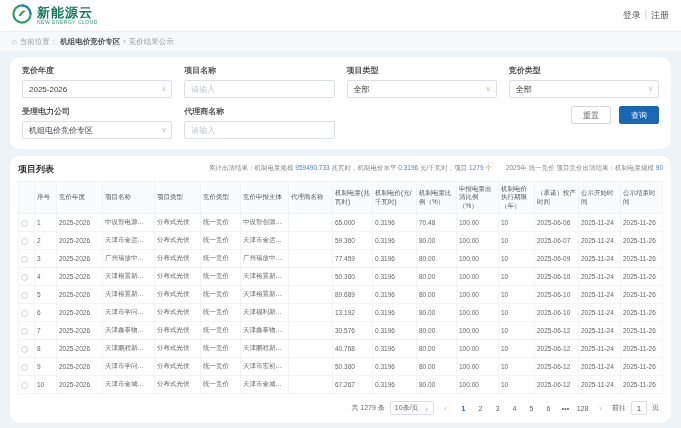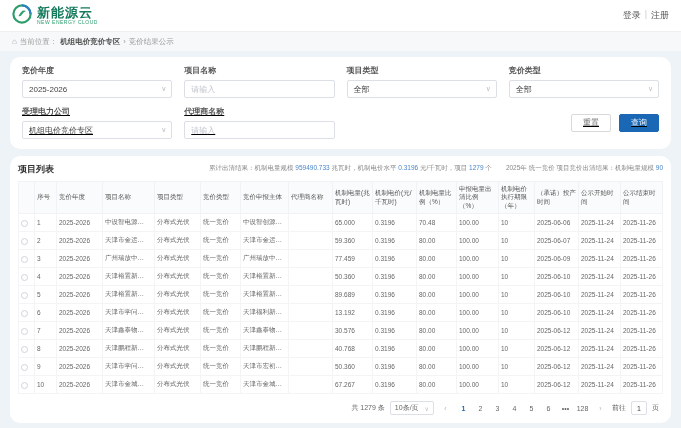--- a/index.html
+++ b/index.html
@@ -30,21 +30,21 @@
   .card { background:#fff; border-radius:10px; }
   .filter-card { padding:8px 12px 10px; margin-bottom:7px; }
   .frow { display:flex; gap:12px; margin-bottom:8px; }
   .field { width:calc((100% - 36px)/4); }
   .flabel { font-size:8px; color:#555; font-weight:bold; margin-bottom:4px; }
   .control { position:relative; height:18px; border:1px solid #dcdfe6; border-radius:2px; background:#fff;
              display:flex; align-items:center; padding:0 6px; font-size:8px; color:#444; }
   .control .arrow { position:absolute; right:5px; color:#b7bcc4; font-size:7px; }
   .control input { border:none; outline:none; width:100%; font-size:8px; color:#444; font-family:inherit; background:transparent; }
   .control input::placeholder { color:#c0c4cc; }
-  .frow2 { display:flex; gap:12px; align-items:center; margin-bottom:0;text-decoration:underline; }
+  .frow2 { display:flex; gap:12px; align-items:flex-start; margin-bottom:0; }
   .btns { margin-left:auto; display:flex; gap:8px; }
   .btn { height:18px; min-width:40px; padding:0 10px; border-radius:2px; font-size:8px; display:flex; align-items:center; justify-content:center; cursor:pointer; }
   .btn-reset { background:#fff; border:1px solid #d9d9d9; color:#666; }
   .btn-query { background:#1a68b5; border:1px solid #1a68b5; color:#fff; }
 
   
   .list-card { padding:7px 8px 4px; }
   .list-head { display:flex; align-items:flex-start; margin-bottom:5px; }
   .list-title { font-size:9px; font-weight:bold; color:#333; white-space:nowrap; }
   .summary { margin-left:auto; font-size:6.5px; color:#888; text-align:right; line-height:1.4; max-width:470px; }

